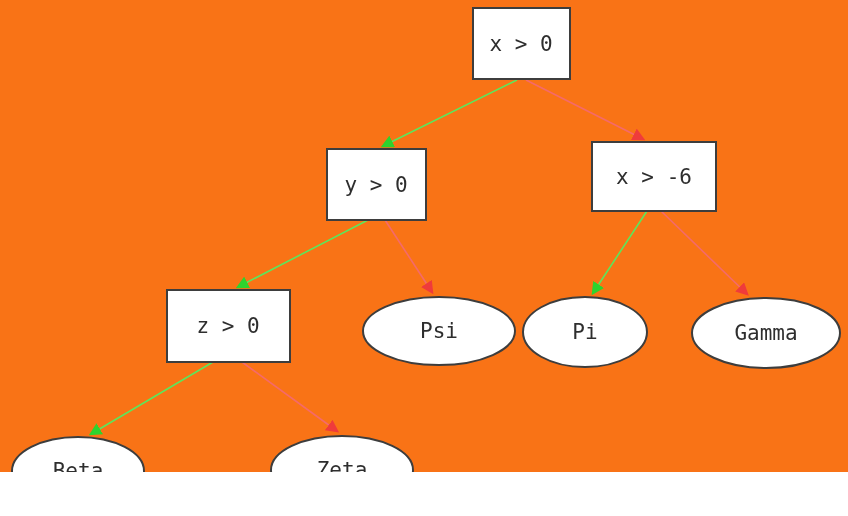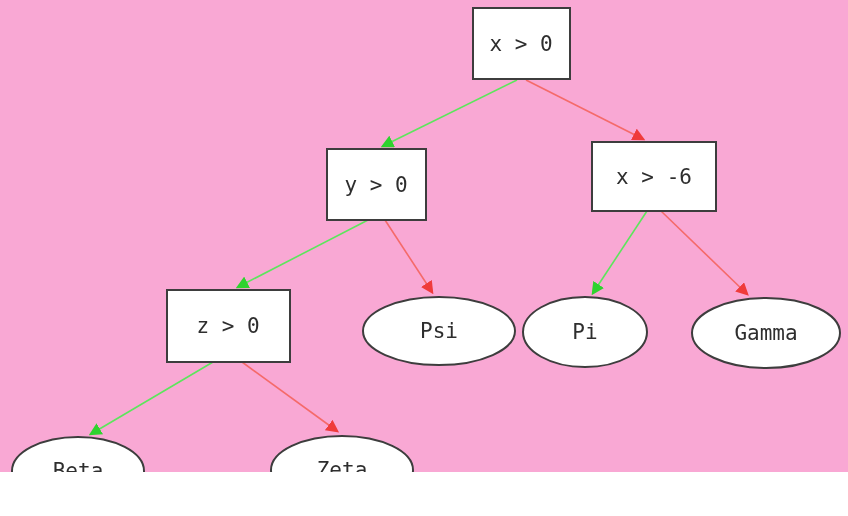--- a/index.html
+++ b/index.html
@@ -4,21 +4,21 @@
 <style>
   html, body {
     margin: 0;
     padding: 0;
     background: #ffffff;
   }
   .canvas-wrap {
     position: relative;
     width: 848px;
     height: 472px;
-    background: #f9a8d4;
+    background: #f97316;
     overflow: hidden;
     font-family: "DejaVu Sans Mono", monospace;
   }
   svg { display: block; }
   .edge {
     stroke-width: 1.6;
     fill: none;
   }
   .node-shape {
     fill: #ffffff;

